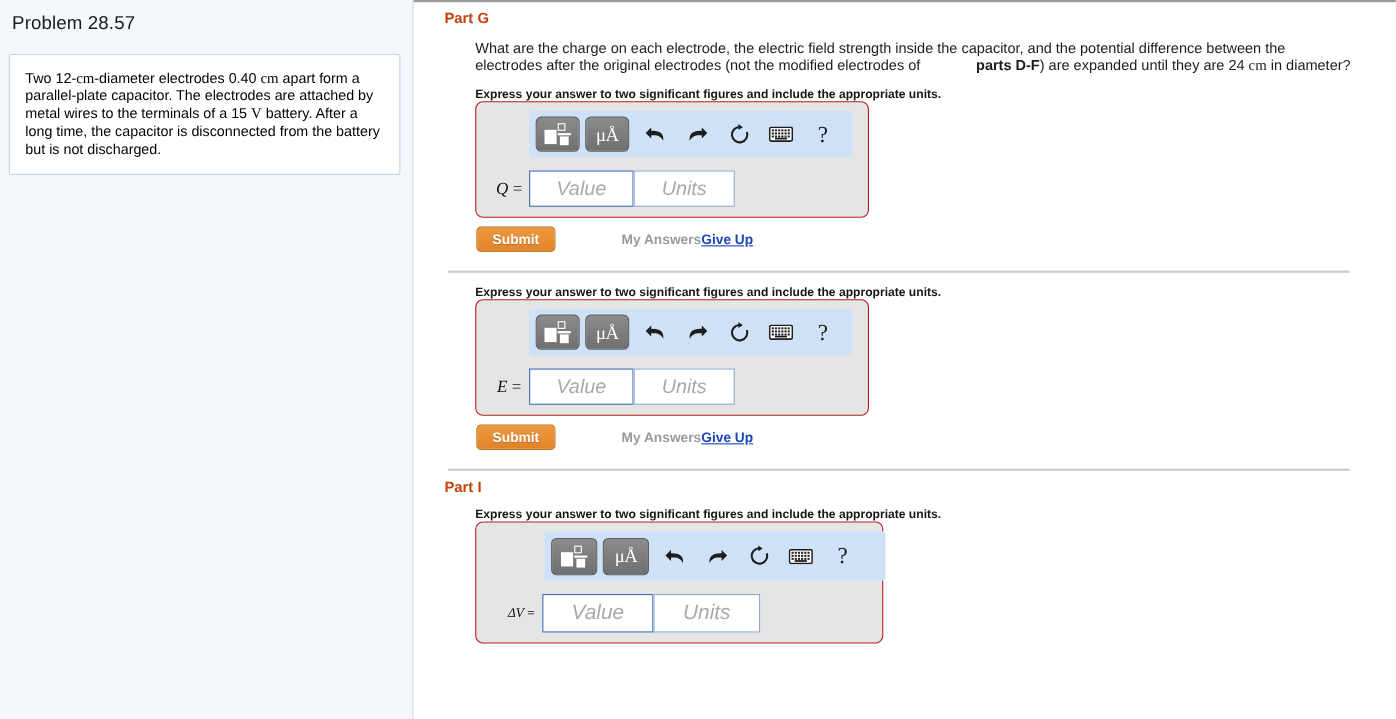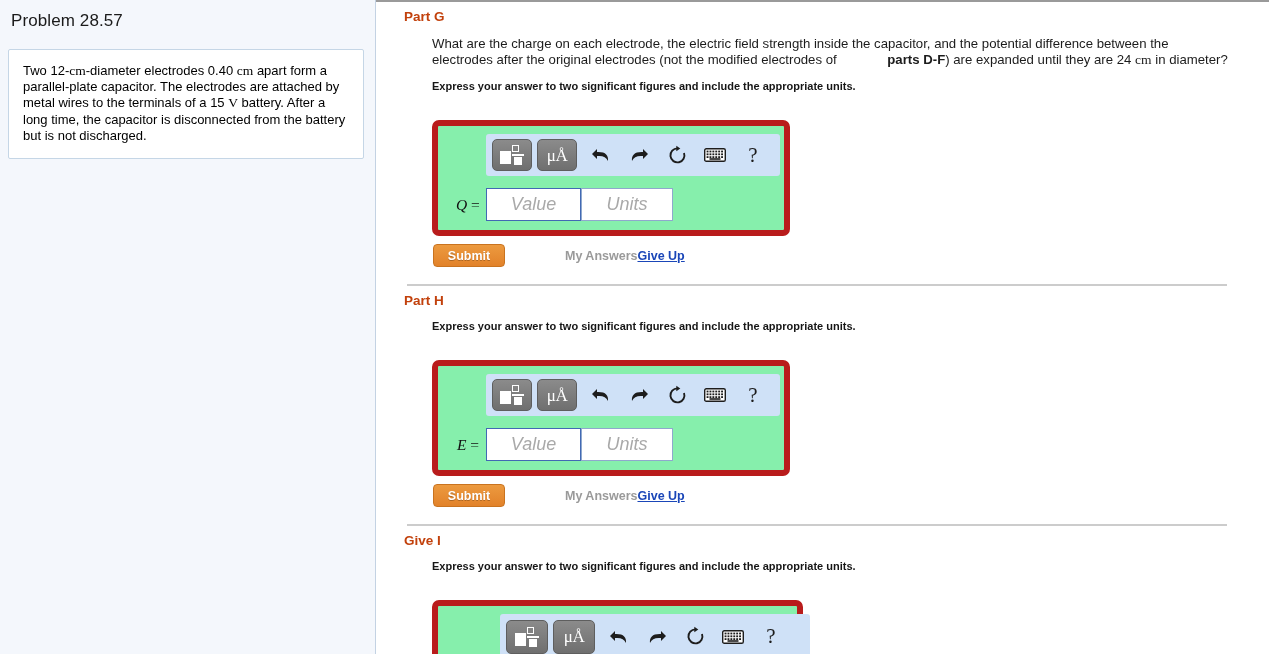--- a/index.html
+++ b/index.html
@@ -82,25 +82,25 @@
     padding-top: 12px;
   }
   .divider {
     height: 0;
     border-top: 2px solid #cccccc;
     margin: 17px 21px 0 3px;
   }
 
   
   .answer-box {
-    margin-top: 28px;
+    margin-top: 0;
     width: 358px;
-    border: 6px solid #b91c1c;
+    border: 1px solid #b91c1c;
     border-radius: 7px;
-    background: #86efac;
+    background: #e5e5e5;
     padding: 8px 9px 9px 9px;
   }
   .answer-box.big { width: 371px; }
 
   .toolbar {
     background: #cfe1f7;
     border-radius: 3px;
     height: 42px;
     display: flex;
     align-items: center;
@@ -296,21 +296,20 @@
           </div>
           <div class="submit-row">
             <div class="submit-btn">Submit</div>
             <div class="my-answers">My Answers</div>
             <div class="give-up">Give Up</div>
           </div>
         </div>
       </div>
       <div class="part">
         <div class="divider"></div>
-        <div class="part-header">Part H</div>
         <div class="part-body">
           <div class="instruction">Express your answer to two significant figures and include the appropriate units.</div>
           <div class="answer-box">
             <div class="toolbar">
               <div class="tb-btn">
                 <span class="tpl-ico">
                   <i class="sq-big"></i>
                   <i class="sq-small"></i>
                   <i class="fr-bar"></i>
                   <i class="fr-bot"></i>
@@ -369,21 +368,21 @@
           </div>
           <div class="submit-row">
             <div class="submit-btn">Submit</div>
             <div class="my-answers">My Answers</div>
             <div class="give-up">Give Up</div>
           </div>
         </div>
       </div>
       <div class="part">
         <div class="divider"></div>
-        <div class="part-header">Give I</div>
+        <div class="part-header">Part I</div>
         <div class="part-body">
           <div class="instruction">Express your answer to two significant figures and include the appropriate units.</div>
           <div class="answer-box big">
             <div class="toolbar">
               <div class="tb-btn">
                 <span class="tpl-ico">
                   <i class="sq-big"></i>
                   <i class="sq-small"></i>
                   <i class="fr-bar"></i>
                   <i class="fr-bot"></i>

